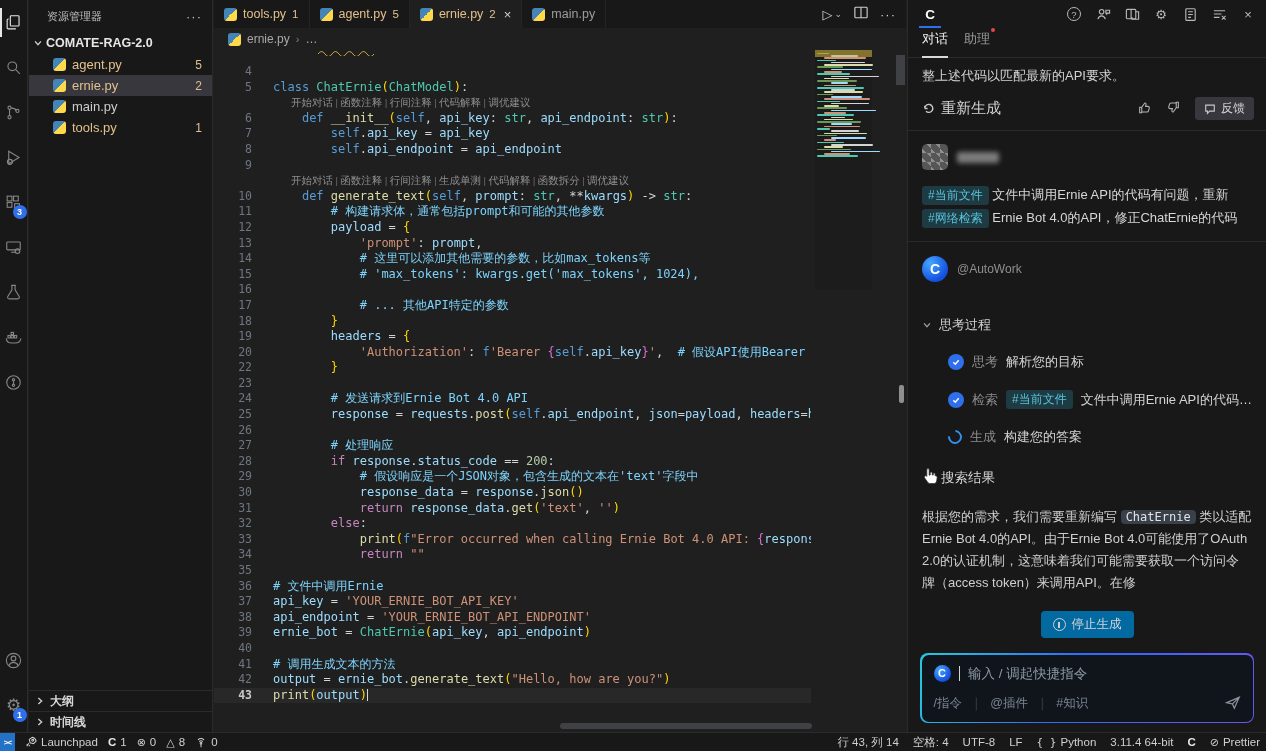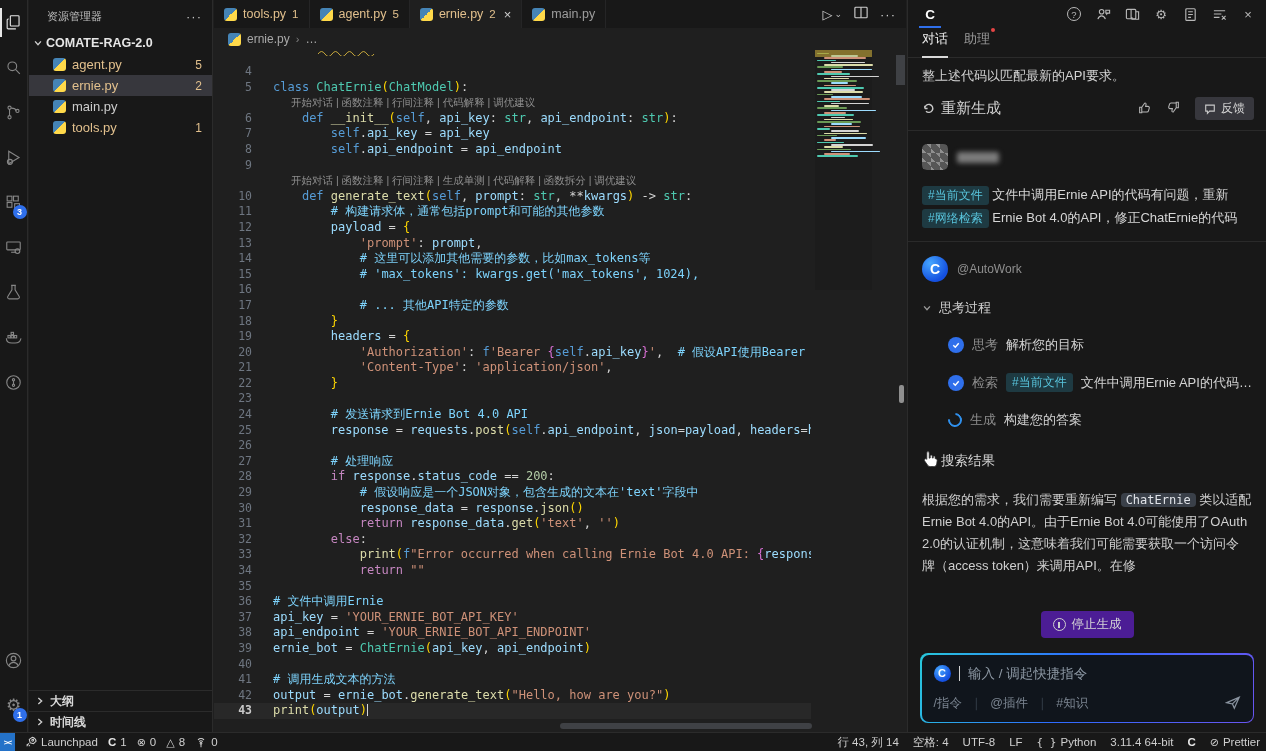--- a/index.html
+++ b/index.html
@@ -49,21 +49,21 @@
   .ta-more{letter-spacing:1px;cursor:pointer}
   .breadcrumb{height:22px;display:flex;align-items:center;gap:6px;padding-left:14px;font-size:12px;color:#a9a9a9;background:#1f1f1f}
   .bc-sep{color:#808080;font-size:11px}
   .code-wrap{position:relative;height:682px;overflow:hidden}
   .code{position:absolute;left:0;top:14px;width:597px;overflow:hidden}
   .code-row{display:flex;height:15.6px;line-height:15.6px;font-family:"DejaVu Sans Mono",monospace;font-size:12px;white-space:pre}
   .code-row.active-line{background:rgba(255,255,255,.045)}
   .gutter{flex:0 0 38px;text-align:right;color:#6e7681;font-size:11.5px}
   .code-row.active-line .gutter{color:#c8c8c8;font-weight:bold}
   .ltext{padding-left:21px}
-  .codelens{font-family:Liberation Sans, sans-serif;font-size:10.5px;color:#8e8e8e;padding-left:39px}
+  .codelens{font-family:Liberation Serif, serif;font-size:10.5px;color:#8e8e8e;padding-left:39px}
   .tk-k{color:#569cd6}.tk-r{color:#c586c0}.tk-c{color:#4ec9b0}.tk-f{color:#dcdcaa}.tk-v{color:#9cdcfe}
   .tk-s{color:#ce9178}.tk-m{color:#7dd3fc}.tk-n{color:#b5cea8}.tk-o{color:#d4d4d4}.tk-g{color:#ffd700}.tk-h{color:#da70d6}
   .caret{display:inline-block;width:1.5px;height:12px;background:#d8d8d8;vertical-align:-2px}
   .squiggle{position:absolute;left:104px;top:-6px}
   .minimap{position:absolute;left:601px;top:0;width:57px;height:240px;background:#1c1c1c;padding-top:2px}
   .mm-row{height:1.6px;margin:0.7px 0 0 2px;border-radius:1px}
   .mm-sel{position:absolute;left:0;top:0;width:57px;height:7px;background:rgba(216,184,62,.55)}
   .vscroll{position:absolute;right:1px;top:5px;width:9px;height:30px;background:#3f4145}
   .hscroll{position:absolute;left:346px;bottom:3px;width:252px;height:6px;background:#3f4145;border-radius:3px}
 
@@ -98,35 +98,35 @@
   .user-block{padding:13px 14px 12px}
   .u-head{display:flex;align-items:center;gap:9px}
   .u-avatar{width:26px;height:26px;border-radius:5px;background:linear-gradient(45deg,#909090 25%,transparent 25%,transparent 75%,#8b8b8b 75%) 0 0/9px 9px #565656;filter:blur(.7px)}
   .u-name{width:42px;height:11px;border-radius:2px;background:#7c7c7c;filter:blur(2.5px)}
   .u-msg{margin-top:13px;font-size:13px;line-height:23px;color:#d6d6d6}
   .chip{display:inline-block;background:#1e3a42;color:#58c4dc;border-radius:3px;padding:0 6px;font-size:12px;line-height:19px}
   .ai-block{padding:14px 14px 0}
   .ai-head{display:flex;align-items:center;gap:9px}
   .ai-avatar{width:26px;height:26px;border-radius:50%;background:radial-gradient(circle at 32% 28%,#45a6ff,#1450e0 70%);color:#fff;font-weight:bold;font-size:14px;display:flex;align-items:center;justify-content:center}
   .ai-handle{color:#8f8f8f;font-size:12px}
-  .think-row{display:flex;align-items:center;gap:7px;margin-top:17px;color:#cfcfcf;font-size:13px;cursor:pointer}
+  .think-row{display:flex;align-items:center;gap:7px;margin-top:34px;color:#cfcfcf;font-size:13px;cursor:pointer}
   .think-row svg{width:10px;height:10px;stroke:#9a9a9a;fill:none;stroke-width:1.6}
   .steps{padding-left:26px}
   .step{display:flex;align-items:center;gap:8px;margin-top:19px;font-size:13px;white-space:nowrap;overflow:hidden}
   .step-ic{flex:0 0 16px;width:16px;height:16px;border-radius:50%;background:#2f6feb;display:flex;align-items:center;justify-content:center}
   .step-ic svg{width:10px;height:10px;stroke:#fff;fill:none;stroke-width:2}
   .step-load{flex:0 0 14px;width:14px;height:14px;border-radius:50%;border:2px solid #2f8feb;border-top-color:transparent;transform:rotate(-40deg);background:transparent}
   .step-label{color:#8f8f8f}
   .step-desc{color:#d3d3d3;overflow:hidden;text-overflow:ellipsis}
   .results-row{display:flex;align-items:center;gap:2px;margin-top:21px;color:#d6d6d6;font-size:13.5px;cursor:pointer}
   .answer{margin-top:17px;font-size:13px;line-height:22px;color:#cfcfcf}
   .inline-code{background:#3a4049;color:#e0e3e8;border-radius:4px;padding:0 5px;font-family:"DejaVu Sans Mono",monospace;font-size:12px}
   .panel-bottom{margin-top:auto;padding:0 12px 9px}
   .stop-wrap{display:flex;justify-content:center;margin-bottom:15px}
-  .stop-btn{display:flex;align-items:center;gap:6px;background:#4c1d95;border-radius:4px;padding:5px 12px;font-size:12.5px;color:#d6d6d6;cursor:pointer}
+  .stop-btn{display:flex;align-items:center;gap:6px;background:#0369a1;border-radius:4px;padding:5px 12px;font-size:12.5px;color:#d6d6d6;cursor:pointer}
   .stop-ic{width:13px;height:13px;border:1.4px solid #cfcfcf;border-radius:50%;display:flex;align-items:center;justify-content:center}
   .stop-ic i{display:block;width:2px;height:6px;background:#cfcfcf}
   .input-w{padding:1.5px;border-radius:8px;background:linear-gradient(115deg,#28c8dc,#2e6bff 45%,#6a55f0)}
   .input-in{background:#10151c;border-radius:7px;padding:10px 12px 9px}
   .in-row1{display:flex;align-items:center;gap:8px}
   .in-logo{width:17px;height:17px;border-radius:50%;background:radial-gradient(circle at 32% 28%,#45a6ff,#1450e0 70%);color:#fff;font-weight:bold;font-size:11px;display:flex;align-items:center;justify-content:center}
   .in-caret{width:1.5px;height:15px;background:#d5d5d5}
   .chat-input{flex:1;background:transparent;border:none;outline:none;color:#d5dbe2;font-size:13.5px;font-family:inherit}
   .chat-input::placeholder{color:#8e99a5}
   .in-row2{display:flex;align-items:center;gap:8px;margin-top:13px;font-size:12.5px;color:#7b8591}
@@ -341,21 +341,20 @@
           <div class="code-row"><span class="gutter">11</span><span class="ltext"><span class="tk-o">        </span><span class="tk-m"># 构建请求体，通常包括prompt和可能的其他参数</span></span></div>
           <div class="code-row"><span class="gutter">12</span><span class="ltext"><span class="tk-o">        </span><span class="tk-v">payload</span><span class="tk-o"> = </span><span class="tk-g">{</span></span></div>
           <div class="code-row"><span class="gutter">13</span><span class="ltext"><span class="tk-o">            </span><span class="tk-s">'prompt'</span><span class="tk-o">: </span><span class="tk-v">prompt</span><span class="tk-o">,</span></span></div>
           <div class="code-row"><span class="gutter">14</span><span class="ltext"><span class="tk-o">            </span><span class="tk-m"># 这里可以添加其他需要的参数，比如max_tokens等</span></span></div>
           <div class="code-row"><span class="gutter">15</span><span class="ltext"><span class="tk-o">            </span><span class="tk-m"># 'max_tokens': kwargs.get('max_tokens', 1024),</span></span></div>
           <div class="code-row"><span class="gutter">16</span><span class="ltext"><span class="tk-o">            </span></span></div>
           <div class="code-row"><span class="gutter">17</span><span class="ltext"><span class="tk-o">            </span><span class="tk-m"># ... 其他API特定的参数</span></span></div>
           <div class="code-row"><span class="gutter">18</span><span class="ltext"><span class="tk-o">        </span><span class="tk-g">}</span></span></div>
           <div class="code-row"><span class="gutter">19</span><span class="ltext"><span class="tk-o">        </span><span class="tk-v">headers</span><span class="tk-o"> = </span><span class="tk-g">{</span></span></div>
           <div class="code-row"><span class="gutter">20</span><span class="ltext"><span class="tk-o">            </span><span class="tk-s">'Authorization'</span><span class="tk-o">: </span><span class="tk-k">f</span><span class="tk-s">'Bearer </span><span class="tk-h">{</span><span class="tk-k">self</span><span class="tk-o">.</span><span class="tk-v">api_key</span><span class="tk-h">}</span><span class="tk-s">'</span><span class="tk-o">,  </span><span class="tk-m"># 假设API使用Bearer Token进行</span></span></div>
-          <div class="code-row"><span class="gutter">21</span><span class="ltext"><span class="tk-o">            </span><span class="tk-s">'Content-Type'</span><span class="tk-o">: </span><span class="tk-s">'application/json'</span><span class="tk-o">,</span></span></div>
           <div class="code-row"><span class="gutter">22</span><span class="ltext"><span class="tk-o">        </span><span class="tk-g">}</span></span></div>
           <div class="code-row"><span class="gutter">23</span><span class="ltext"></span></div>
           <div class="code-row"><span class="gutter">24</span><span class="ltext"><span class="tk-o">        </span><span class="tk-m"># 发送请求到Ernie Bot 4.0 API</span></span></div>
           <div class="code-row"><span class="gutter">25</span><span class="ltext"><span class="tk-o">        </span><span class="tk-v">response</span><span class="tk-o"> = </span><span class="tk-v">requests</span><span class="tk-o">.</span><span class="tk-f">post</span><span class="tk-g">(</span><span class="tk-k">self</span><span class="tk-o">.</span><span class="tk-v">api_endpoint</span><span class="tk-o">, </span><span class="tk-v">json</span><span class="tk-o">=</span><span class="tk-v">payload</span><span class="tk-o">, </span><span class="tk-v">headers</span><span class="tk-o">=</span><span class="tk-v">headers</span></span></div>
           <div class="code-row"><span class="gutter">26</span><span class="ltext"></span></div>
           <div class="code-row"><span class="gutter">27</span><span class="ltext"><span class="tk-o">        </span><span class="tk-m"># 处理响应</span></span></div>
           <div class="code-row"><span class="gutter">28</span><span class="ltext"><span class="tk-o">        </span><span class="tk-r">if </span><span class="tk-v">response</span><span class="tk-o">.</span><span class="tk-v">status_code</span><span class="tk-o"> == </span><span class="tk-n">200</span><span class="tk-o">:</span></span></div>
           <div class="code-row"><span class="gutter">29</span><span class="ltext"><span class="tk-o">            </span><span class="tk-m"># 假设响应是一个JSON对象，包含生成的文本在'text'字段中</span></span></div>
           <div class="code-row"><span class="gutter">30</span><span class="ltext"><span class="tk-o">            </span><span class="tk-v">response_data</span><span class="tk-o"> = </span><span class="tk-v">response</span><span class="tk-o">.</span><span class="tk-f">json</span><span class="tk-g">()</span></span></div>
           <div class="code-row"><span class="gutter">31</span><span class="ltext"><span class="tk-o">            </span><span class="tk-r">return </span><span class="tk-v">response_data</span><span class="tk-o">.</span><span class="tk-f">get</span><span class="tk-g">(</span><span class="tk-s">'text'</span><span class="tk-o">, </span><span class="tk-s">''</span><span class="tk-g">)</span></span></div>

